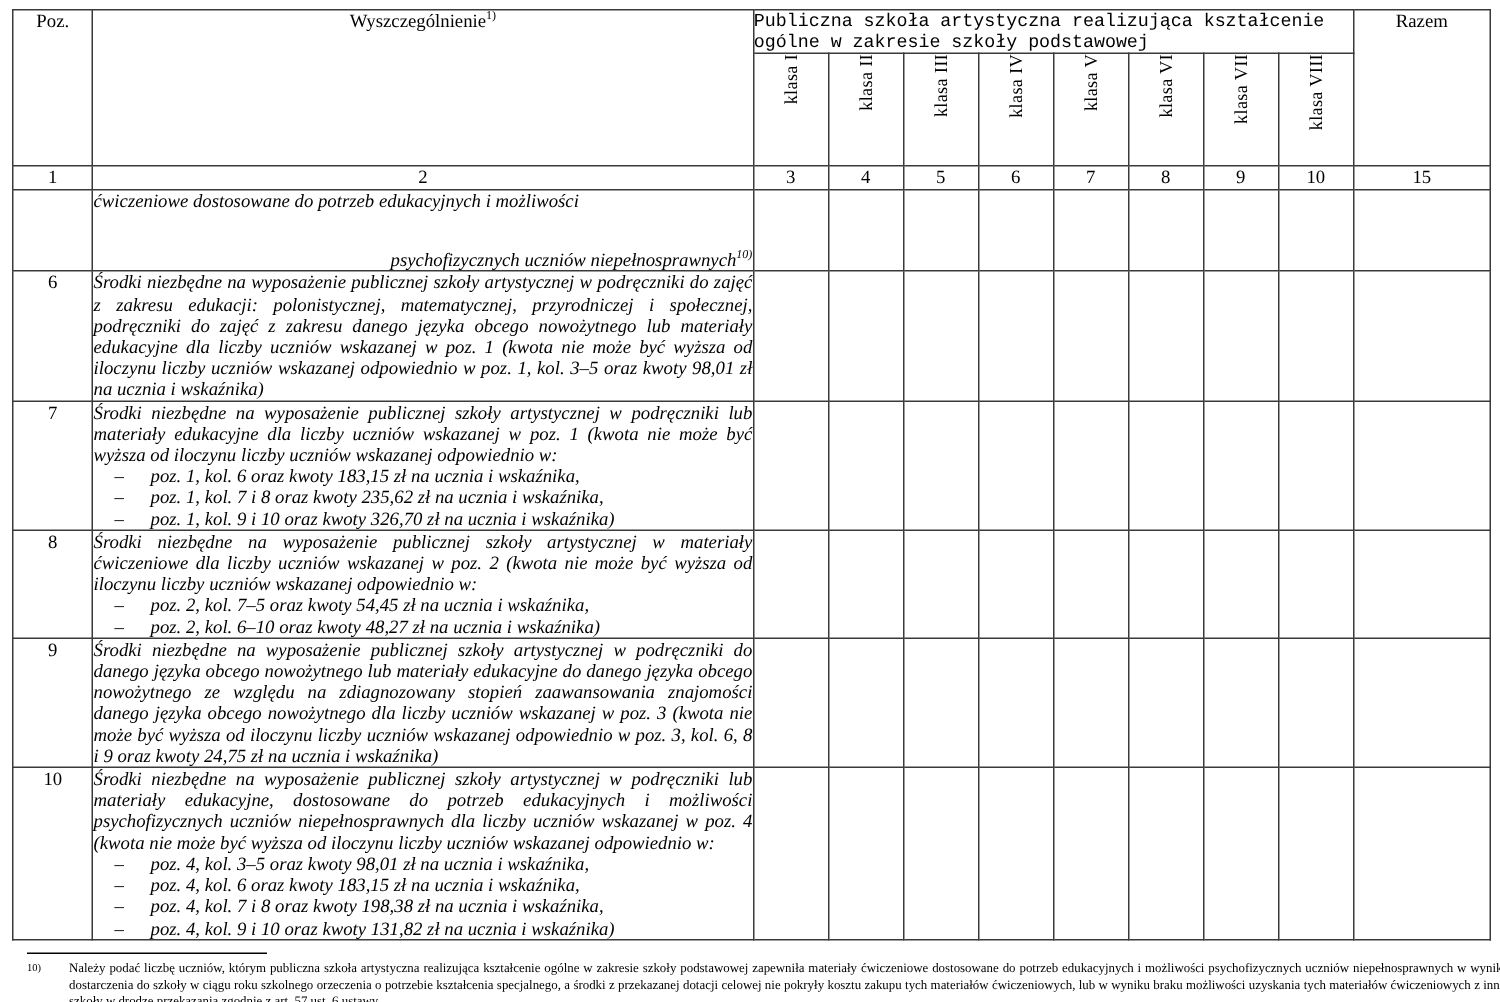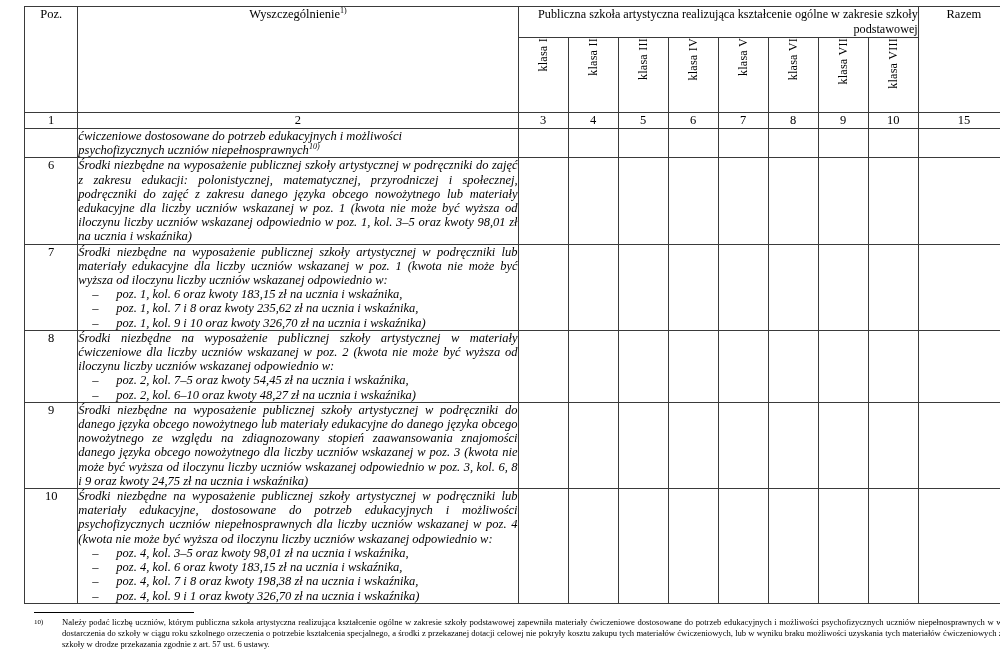--- a/index.html
+++ b/index.html
@@ -12,21 +12,21 @@
     height: 668px;
     font-family: "Liberation Serif", "DejaVu Serif", serif;
     color: #000000;
     overflow: hidden;
   }
   .page {
     position: relative;
     width: 840px;
     height: 668px;
     box-sizing: border-box;
-    padding: 6px 6px 0 24px;
+    padding: 6px 6px 0 8px;
   }
 
   table.maintable {
     border-collapse: collapse;
     table-layout: fixed;
     width: 986px;
     margin: 0;
   }
   table.maintable td, table.maintable th {
     border: 1px solid #3a3a3a;
@@ -37,24 +37,25 @@
   }
 
   
   .hd-poz, .hd-wysz, .hd-razem {
     text-align: center;
     vertical-align: middle;
     font-size: 12.5px;
   }
   .hd-poz { }
   .hd-group {
-    text-align: right;
+    text-align: left;
     vertical-align: middle;
     font-size: 12.2px;
     height: 28px;
+    font-family: Liberation Mono, monospace;
   }
   .hd-class {
     vertical-align: bottom;
     text-align: center;
     height: 74px;
     position: relative;
   }
   .hd-class .vert {
     display: block;
     writing-mode: vertical-rl;
@@ -94,21 +95,22 @@
     text-justify: inter-word;
     font-style: italic;
   }
   .cell-text p {
     margin: 0;
   }
   .cell-text p.just {
     text-align: justify;
   }
   .cell-text p.lastline {
-    text-align: left;
+    text-align: right;
+    margin-top: 25px;
   }
   ul.dashlist {
     list-style: none;
     margin: 0;
     padding: 0;
   }
   ul.dashlist li {
     position: relative;
     padding-left: 38px;
     text-align: left;
@@ -315,21 +317,21 @@
           <td></td>
         </tr>
         <tr>
           <td class="cell-poz">10</td>
           <td class="cell-text">
             <p class="just">Środki niezbędne na wyposażenie publicznej szkoły artystycznej w podręczniki lub materiały edukacyjne, dostosowane do potrzeb edukacyjnych i możliwości psychofizycznych uczniów niepełnosprawnych dla liczby uczniów wskazanej w poz. 4 (kwota nie może być wyższa od iloczynu liczby uczniów wskazanej odpowiednio w:</p>
             <ul class="dashlist">
               <li><span class="dash">–</span><span>poz. 4, kol. 3–5 oraz kwoty 98,01 zł na ucznia i wskaźnika,</span></li>
               <li><span class="dash">–</span><span>poz. 4, kol. 6 oraz kwoty 183,15 zł na ucznia i wskaźnika,</span></li>
               <li><span class="dash">–</span><span>poz. 4, kol. 7 i 8 oraz kwoty 198,38 zł na ucznia i wskaźnika,</span></li>
-              <li><span class="dash">–</span><span>poz. 4, kol. 9 i 1 oraz kwoty 326,70 zł na ucznia i wskaźnika)</span></li>
+              <li><span class="dash">–</span><span>poz. 4, kol. 9 i 10 oraz kwoty 131,82 zł na ucznia i wskaźnika)</span></li>
             </ul>
           </td>
           <td></td>
           <td></td>
           <td></td>
           <td></td>
           <td></td>
           <td></td>
           <td></td>
           <td></td>

